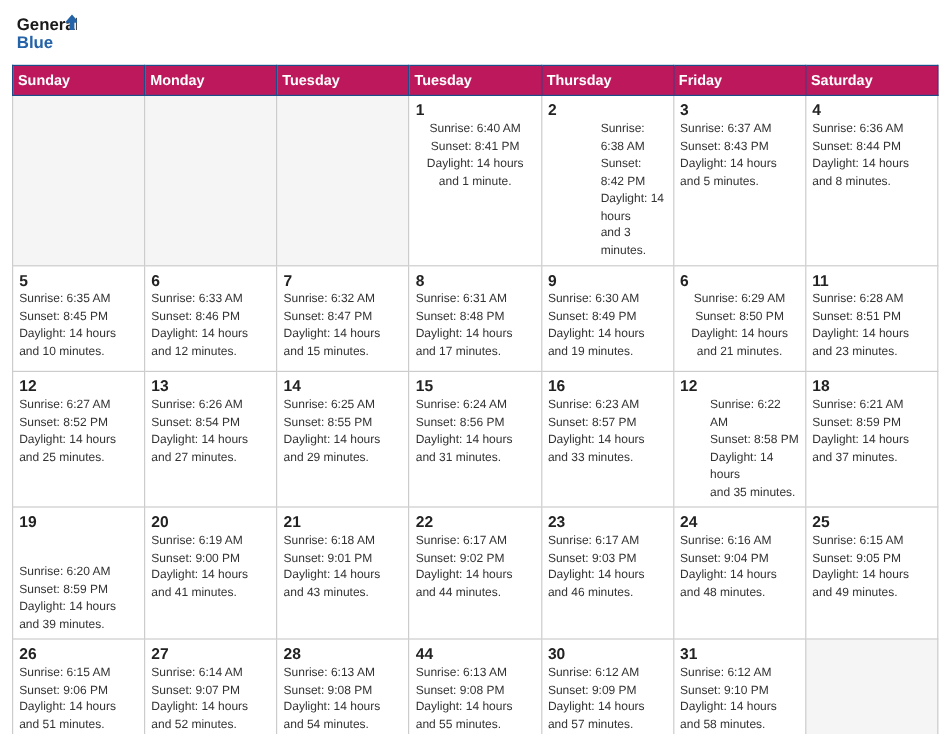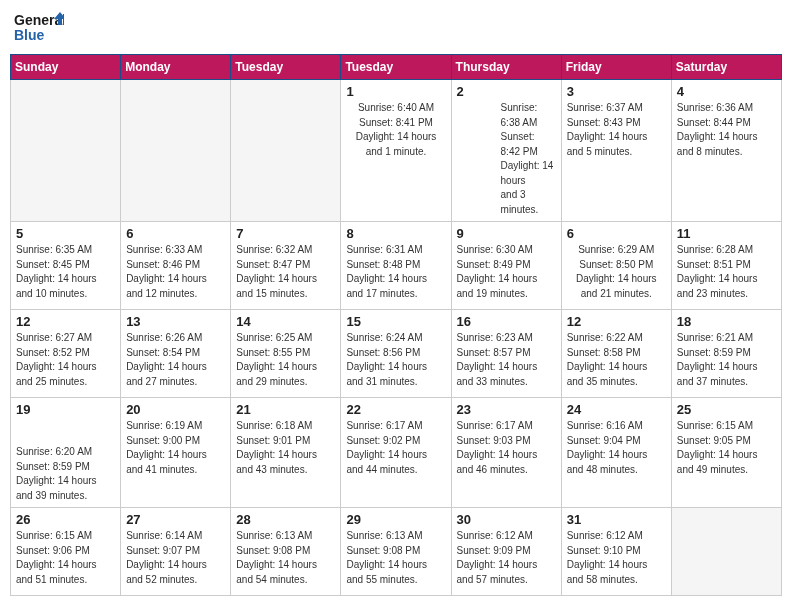--- a/index.html
+++ b/index.html
@@ -217,21 +217,21 @@
         </td>
         <td>
           <div class="day-number">16</div>
           <div class="day-info" style="white-space: pre-line;">Sunrise: 6:23 AM
 Sunset: 8:57 PM
 Daylight: 14 hours
 and 33 minutes.</div>
         </td>
         <td>
           <div class="day-number">12</div>
-          <div class="day-info" style="white-space: pre-line;">Sunrise: 6:22 AM
+          <div class="day-info" style="white-space: pre-line; margin-left: 25px;">Sunrise: 6:22 AM
 Sunset: 8:58 PM
 Daylight: 14 hours
 and 35 minutes.</div>
         </td>
         <td>
           <div class="day-number">18</div>
           <div class="day-info" style="white-space: pre-line;">Sunrise: 6:21 AM
 Sunset: 8:59 PM
 Daylight: 14 hours
 and 37 minutes.</div>
@@ -304,21 +304,21 @@
 and 52 minutes.</div>
         </td>
         <td>
           <div class="day-number">28</div>
           <div class="day-info" style="white-space: pre-line;">Sunrise: 6:13 AM
 Sunset: 9:08 PM
 Daylight: 14 hours
 and 54 minutes.</div>
         </td>
         <td>
-          <div class="day-number">29</div>
+          <div class="day-number">44</div>
           <div class="day-info" style="white-space: pre-line;">Sunrise: 6:13 AM
 Sunset: 9:08 PM
 Daylight: 14 hours
 and 55 minutes.</div>
         </td>
         <td>
           <div class="day-number">30</div>
           <div class="day-info" style="white-space: pre-line;">Sunrise: 6:12 AM
 Sunset: 9:09 PM
 Daylight: 14 hours

